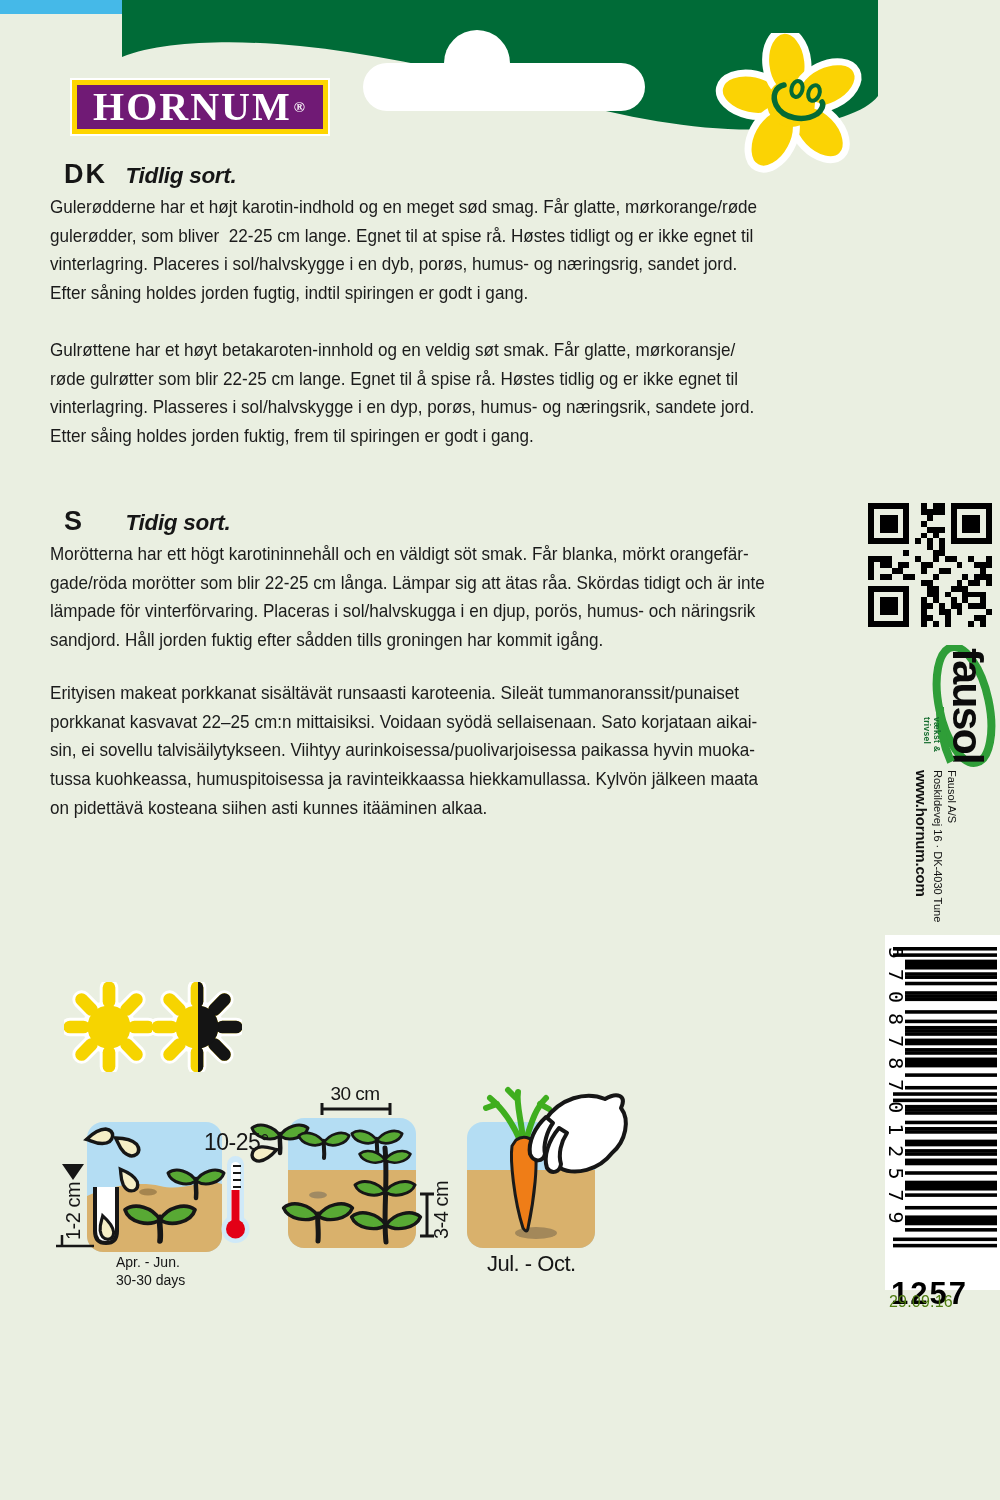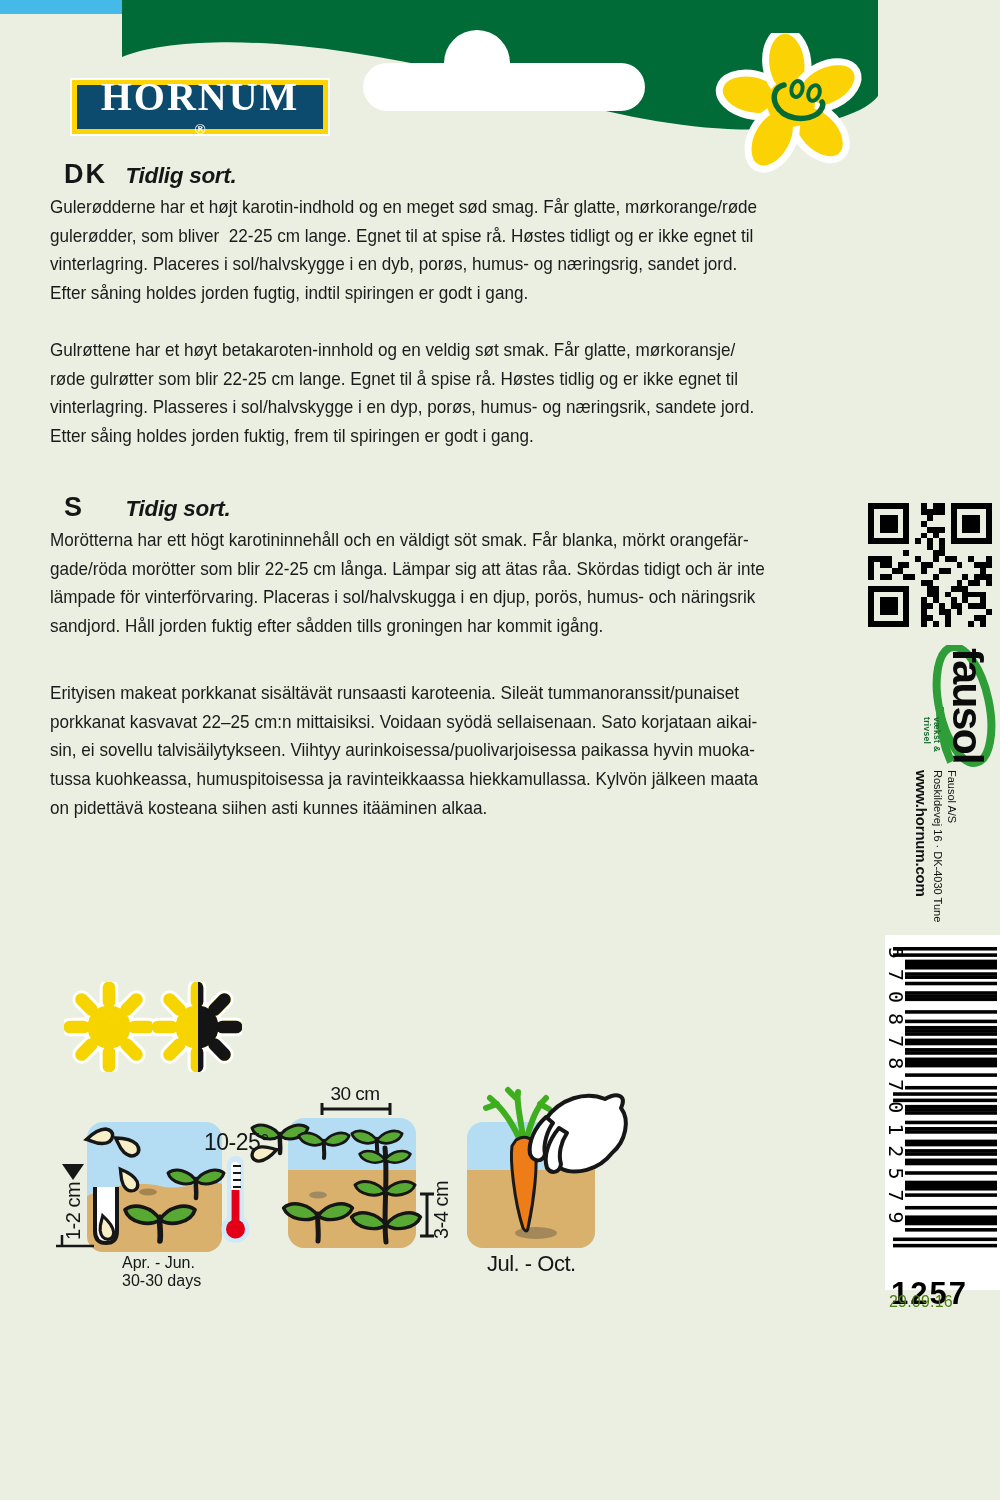--- a/index.html
+++ b/index.html
@@ -5,35 +5,35 @@
   html,body{margin:0;padding:0;background:#cfd4c6;}
   #packet{position:relative;width:1000px;height:1500px;background:#eaefe1;overflow:hidden;
           font-family:"Liberation Sans",sans-serif;color:#161616;}
   .abs{position:absolute;}
 
   
   #topbar{left:0;top:0;width:122px;height:14px;background:#45b9e8;}
   #banner-svg{left:0;top:0;}
   #hang-tab{left:363px;top:63px;width:282px;height:48px;background:#fff;border-radius:24px;}
   #hang-hump{left:444px;top:30px;width:66px;height:66px;background:#fff;border-radius:50%;}
-  #hornum-logo{left:72px;top:80px;width:246px;height:44px;background:#0c4a6e;
+  #hornum-logo{left:72px;top:80px;width:246px;height:44px;background:#701a75;
                border:5px solid #fed500;box-shadow:0 0 0 2px #fff;
                display:flex;align-items:center;justify-content:center;
                font-family:"Liberation Serif",serif;font-weight:bold;font-size:40px;color:#fff;
-               letter-spacing:2px;line-height:44px;white-space:nowrap;flex-direction:column;}
+               letter-spacing:2px;line-height:44px;white-space:nowrap;}
   #hornum-logo .reg{font-size:15px;vertical-align:top;line-height:20px;margin-left:2px;}
 
   
   .section{left:50px;width:840px;}
   .sec-head{height:32px;margin-left:14px;}
   .lang-code{display:inline-block;width:57px;font-weight:bold;font-size:27px;letter-spacing:2px;}
   .variety{font-weight:bold;font-style:italic;font-size:22.5px;letter-spacing:-0.3px;}
   .sec-body{margin-top:2px;font-size:19px;line-height:28.7px;letter-spacing:0;
             white-space:pre;transform:scaleX(0.9);transform-origin:0 0;color:#1b1b1b;}
-  #section-dk{top:159px;} #section-n{top:334px;} #section-s{top:492px;} #section-sf{top:677px;}
+  #section-dk{top:159px;} #section-n{top:334px;} #section-s{top:506px;} #section-sf{top:677px;}
 
   
   #qr{left:868px;top:503px;width:124px;height:124px;}
   .rot90{transform:rotate(90deg);transform-origin:0 0;}
   .rotm90{transform:rotate(-90deg);transform-origin:0 0;}
   #fausol{left:1000px;top:645px;width:128px;height:78px;}
   #fausol .word{position:absolute;left:3px;top:8px;font-weight:bold;font-size:43px;
                 letter-spacing:-2px;color:#0b0b0b;line-height:48px;}
   #fausol .tag{position:absolute;left:72px;top:58px;font-size:8.5px;font-weight:bold;color:#156c2e;letter-spacing:0.3px;}
   #address{left:958px;top:770px;width:156px;font-size:11px;line-height:13.5px;color:#111;}
@@ -45,21 +45,21 @@
                   font-family:"DejaVu Sans Mono",monospace;font-size:20px;letter-spacing:10px;color:#000;}
   #item-number{position:absolute;left:6px;top:312px;font-weight:bold;font-size:31px;letter-spacing:2px;color:#000;margin-top:29px;}
   #print-date{left:889px;top:1293px;font-size:16px;color:#4d7c0f;letter-spacing:0.2px;}
 
   
   .diag-label{font-size:19px;letter-spacing:-0.5px;color:#161616;white-space:nowrap;}
   #temp-label{left:204px;top:1129px;font-size:23px;}
   #depth-label{left:62px;top:1240px;width:52px;font-size:20px;}
   #rowspace-label{left:318px;top:1083px;width:74px;text-align:center;}
   #thin-label{left:430px;top:1239px;width:58px;font-size:20px;}
-  #sow-period{left:122px;top:1254px;font-size:16px;line-height:17.5px;}
+  #sow-period{left:116px;top:1254px;font-size:14px;line-height:17.5px;}
   #harvest-period{left:487px;top:1251px;font-size:22px;}
 </style>
 </head>
 <body>
 
 <div id="packet">
 
   <div class="abs" id="topbar"></div>
   <svg class="abs" id="banner-svg" width="1000" height="150" viewBox="0 0 1000 150">
     <path d="M122,0 H878 V96 C866,112 830,124 785,128 C720,134 640,122 555,98

